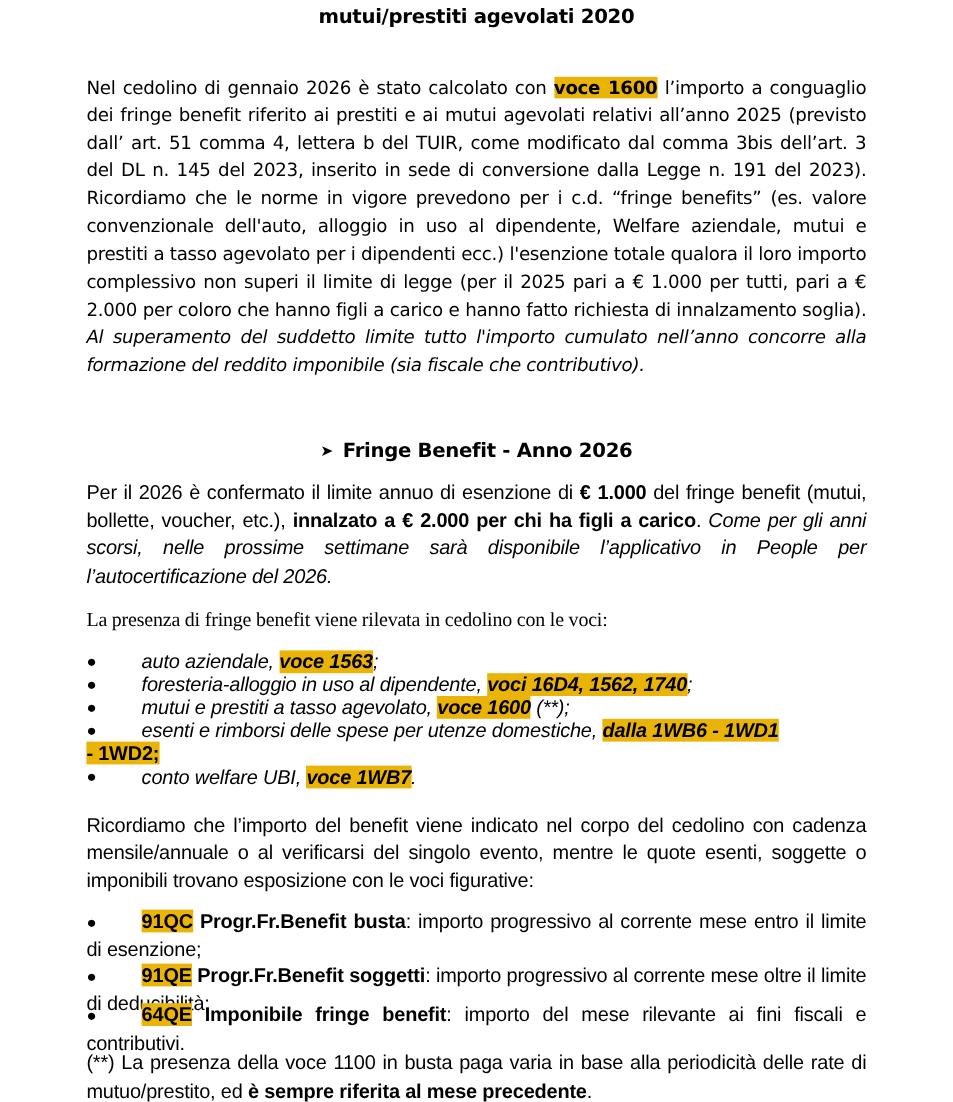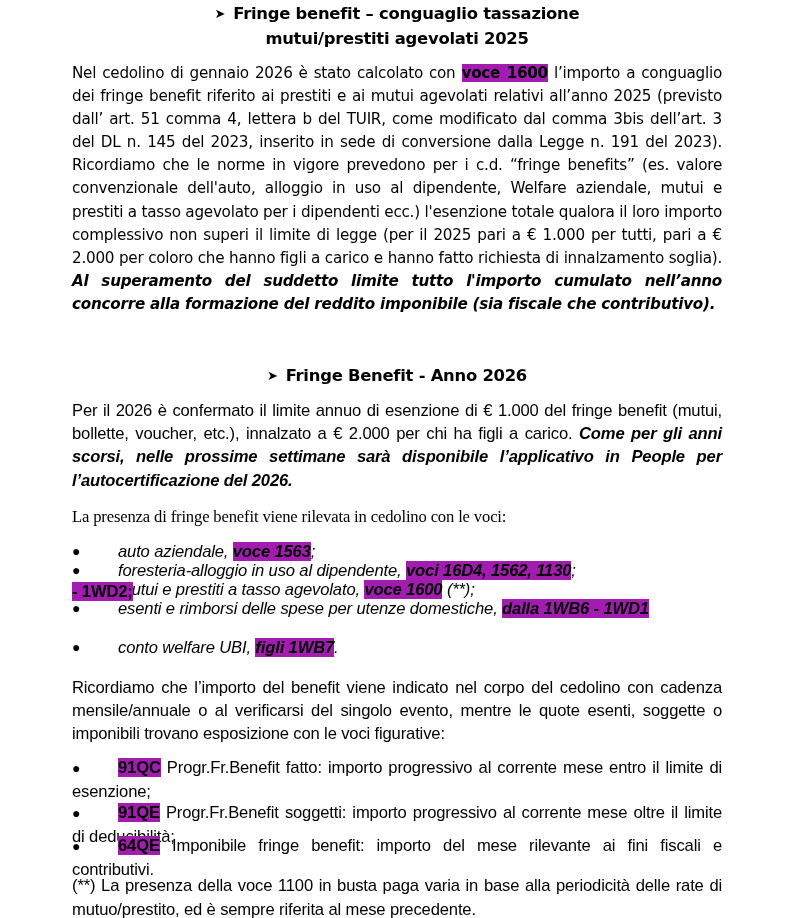--- a/index.html
+++ b/index.html
@@ -4,35 +4,34 @@
   <style>
     html, body { margin: 0; padding: 0; background: #ffffff; }
     body { width: 794px; height: 918px; position: relative; overflow: hidden; color: #000; }
     .wide { font-family: "DejaVu Sans", sans-serif; font-size: 15.2px; letter-spacing: -0.25px; }
     .narrow { font-family: "Liberation Sans", sans-serif; font-size: 16.6px; letter-spacing: -0.15px; }
     .heading { position: absolute; left: 0; width: 794px; text-align: center; font-weight: bold; line-height: 24px; }
     .heading .arrow { font-weight: normal; margin-right: 8px; font-size: 13px; position: relative; top: -1px; }
     .block { position: absolute; left: 72px; width: 650px; }
     .just { text-align: justify; text-align-last: left; }
     .line { line-height: 23.2px; }
-    .hl { background: #a21caf; font-weight: bold; }
-    .b { font-weight: normal; }
-    .bi { font-weight: bold; font-style: italic; }
+    .hl { background: #eab308; font-weight: bold; }
+    .b { font-weight: bold; }
+    .bi { font-weight: normal; font-style: italic; }
     .bullet-row { position: absolute; left: 72px; width: 650px; line-height: 23.2px; }
     .bullet-row .dot { position: absolute; left: 0; top: 0; font-size: 14px; }
     .bullet-row .txt { position: absolute; left: 46px; right: 0; top: 0; font-style: italic; }
     .fig-item { position: absolute; left: 72px; width: 650px; line-height: 23px; text-align: justify; text-align-last: left; }
     .fig-item .dot { display: inline-block; width: 46px; font-size: 14px; }
   </style>
 </head>
 <body>
 
 <div class="heading wide" style="top:2px; font-size:16.4px;">
-  <div><span class="arrow">➤</span><span>Fringe benefit – conguaglio tassazione</span></div>
-  <div>mutui/prestiti agevolati 2025</div>
+  <div>mutui/prestiti agevolati 2020</div>
 </div>
 
 <div class="block wide just line" style="top:62px; line-height:23.1px;">
   <span>Nel cedolino di gennaio 2026 è stato calcolato con </span><span class="hl">voce 1600</span><span> l’importo a conguaglio dei fringe benefit riferito ai prestiti e ai mutui agevolati relativi all’anno 2025 (previsto dall’ art. 51 comma 4, lettera b del TUIR, come modificato dal comma 3bis dell’art. 3 del DL n. 145 del 2023, inserito in sede di conversione dalla Legge n. 191 del 2023). Ricordiamo che le norme in vigore prevedono per i c.d. “fringe benefits” (es. valore convenzionale dell'auto, alloggio in uso al dipendente, Welfare aziendale, mutui e prestiti a tasso agevolato per i dipendenti ecc.) l'esenzione totale qualora il loro importo complessivo non superi il limite di legge (per il 2025 pari a € 1.000 per tutti, pari a € 2.000 per coloro che hanno figli a carico e hanno fatto richiesta di innalzamento soglia). </span><span class="bi">Al superamento del suddetto limite tutto l'importo cumulato nell’anno concorre alla formazione del reddito imponibile (sia fiscale che contributivo).</span>
 </div>
 
 <div class="heading wide" style="top:364px; font-size:16.4px;">
   <span class="arrow">➤</span><span>Fringe Benefit - Anno 2026</span>
 </div>
 
@@ -42,44 +41,44 @@
 
 <div class="block narrow line" style="top:505px;font-family:Liberation Serif, serif;">La presenza di fringe benefit viene rilevata in cedolino con le voci:</div>
 
 <div class="narrow">
   <div class="bullet-row" style="top:540px;">
     <span class="dot">●</span>
     <span class="txt"><span>auto aziendale, </span><span class="hl">voce 1563</span><span>;</span></span>
   </div>
   <div class="bullet-row" style="top:559px;">
     <span class="dot">●</span>
-    <span class="txt"><span>foresteria-alloggio in uso al dipendente, </span><span class="hl">voci 16D4, 1562, 1130</span><span>;</span></span>
+    <span class="txt"><span>foresteria-alloggio in uso al dipendente, </span><span class="hl">voci 16D4, 1562, 1740</span><span>;</span></span>
   </div>
   <div class="bullet-row" style="top:578px;">
     <span class="dot">●</span>
     <span class="txt"><span>mutui e prestiti a tasso agevolato, </span><span class="hl">voce 1600</span><span> (**);</span></span>
   </div>
   <div class="bullet-row" style="top:597px;">
     <span class="dot">●</span>
     <span class="txt"><span>esenti e rimborsi delle spese per utenze domestiche, </span><span class="hl">dalla 1WB6 - 1WD1</span></span>
   </div>
-  <div class="bullet-row" style="top:580px;">
+  <div class="bullet-row" style="top:616px;">
     <span class="hl">- 1WD2;</span>
   </div>
   <div class="bullet-row" style="top:636px;">
     <span class="dot">●</span>
-    <span class="txt"><span>conto welfare UBI, </span><span class="hl">figli 1WB7</span><span>.</span></span>
+    <span class="txt"><span>conto welfare UBI, </span><span class="hl">voce 1WB7</span><span>.</span></span>
   </div>
 </div>
 
 <div class="block narrow just line" style="top:676px;">Ricordiamo che l’importo del benefit viene indicato nel corpo del cedolino con cadenza mensile/annuale o al verificarsi del singolo evento, mentre le quote esenti, soggette o imponibili trovano esposizione con le voci figurative:</div>
 
 <div class="narrow">
   <div class="fig-item" style="top:756px;">
-    <span class="dot">●</span><span class="hl">91QC</span><span class="b"> Progr.Fr.Benefit fatto</span><span>: importo progressivo al corrente mese entro il limite di esenzione;</span>
+    <span class="dot">●</span><span class="hl">91QC</span><span class="b"> Progr.Fr.Benefit busta</span><span>: importo progressivo al corrente mese entro il limite di esenzione;</span>
   </div>
   <div class="fig-item" style="top:801px;">
     <span class="dot">●</span><span class="hl">91QE</span><span class="b"> Progr.Fr.Benefit soggetti</span><span>: importo progressivo al corrente mese oltre il limite di deducibilità;</span>
   </div>
   <div class="fig-item" style="top:834px;">
     <span class="dot">●</span><span class="hl">64QE</span><span class="b"> Imponibile fringe benefit</span><span>: importo del mese rilevante ai fini fiscali e contributivi.</span>
   </div>
 </div>
 
 <div class="block narrow just" style="top:874px; line-height:24px;">

